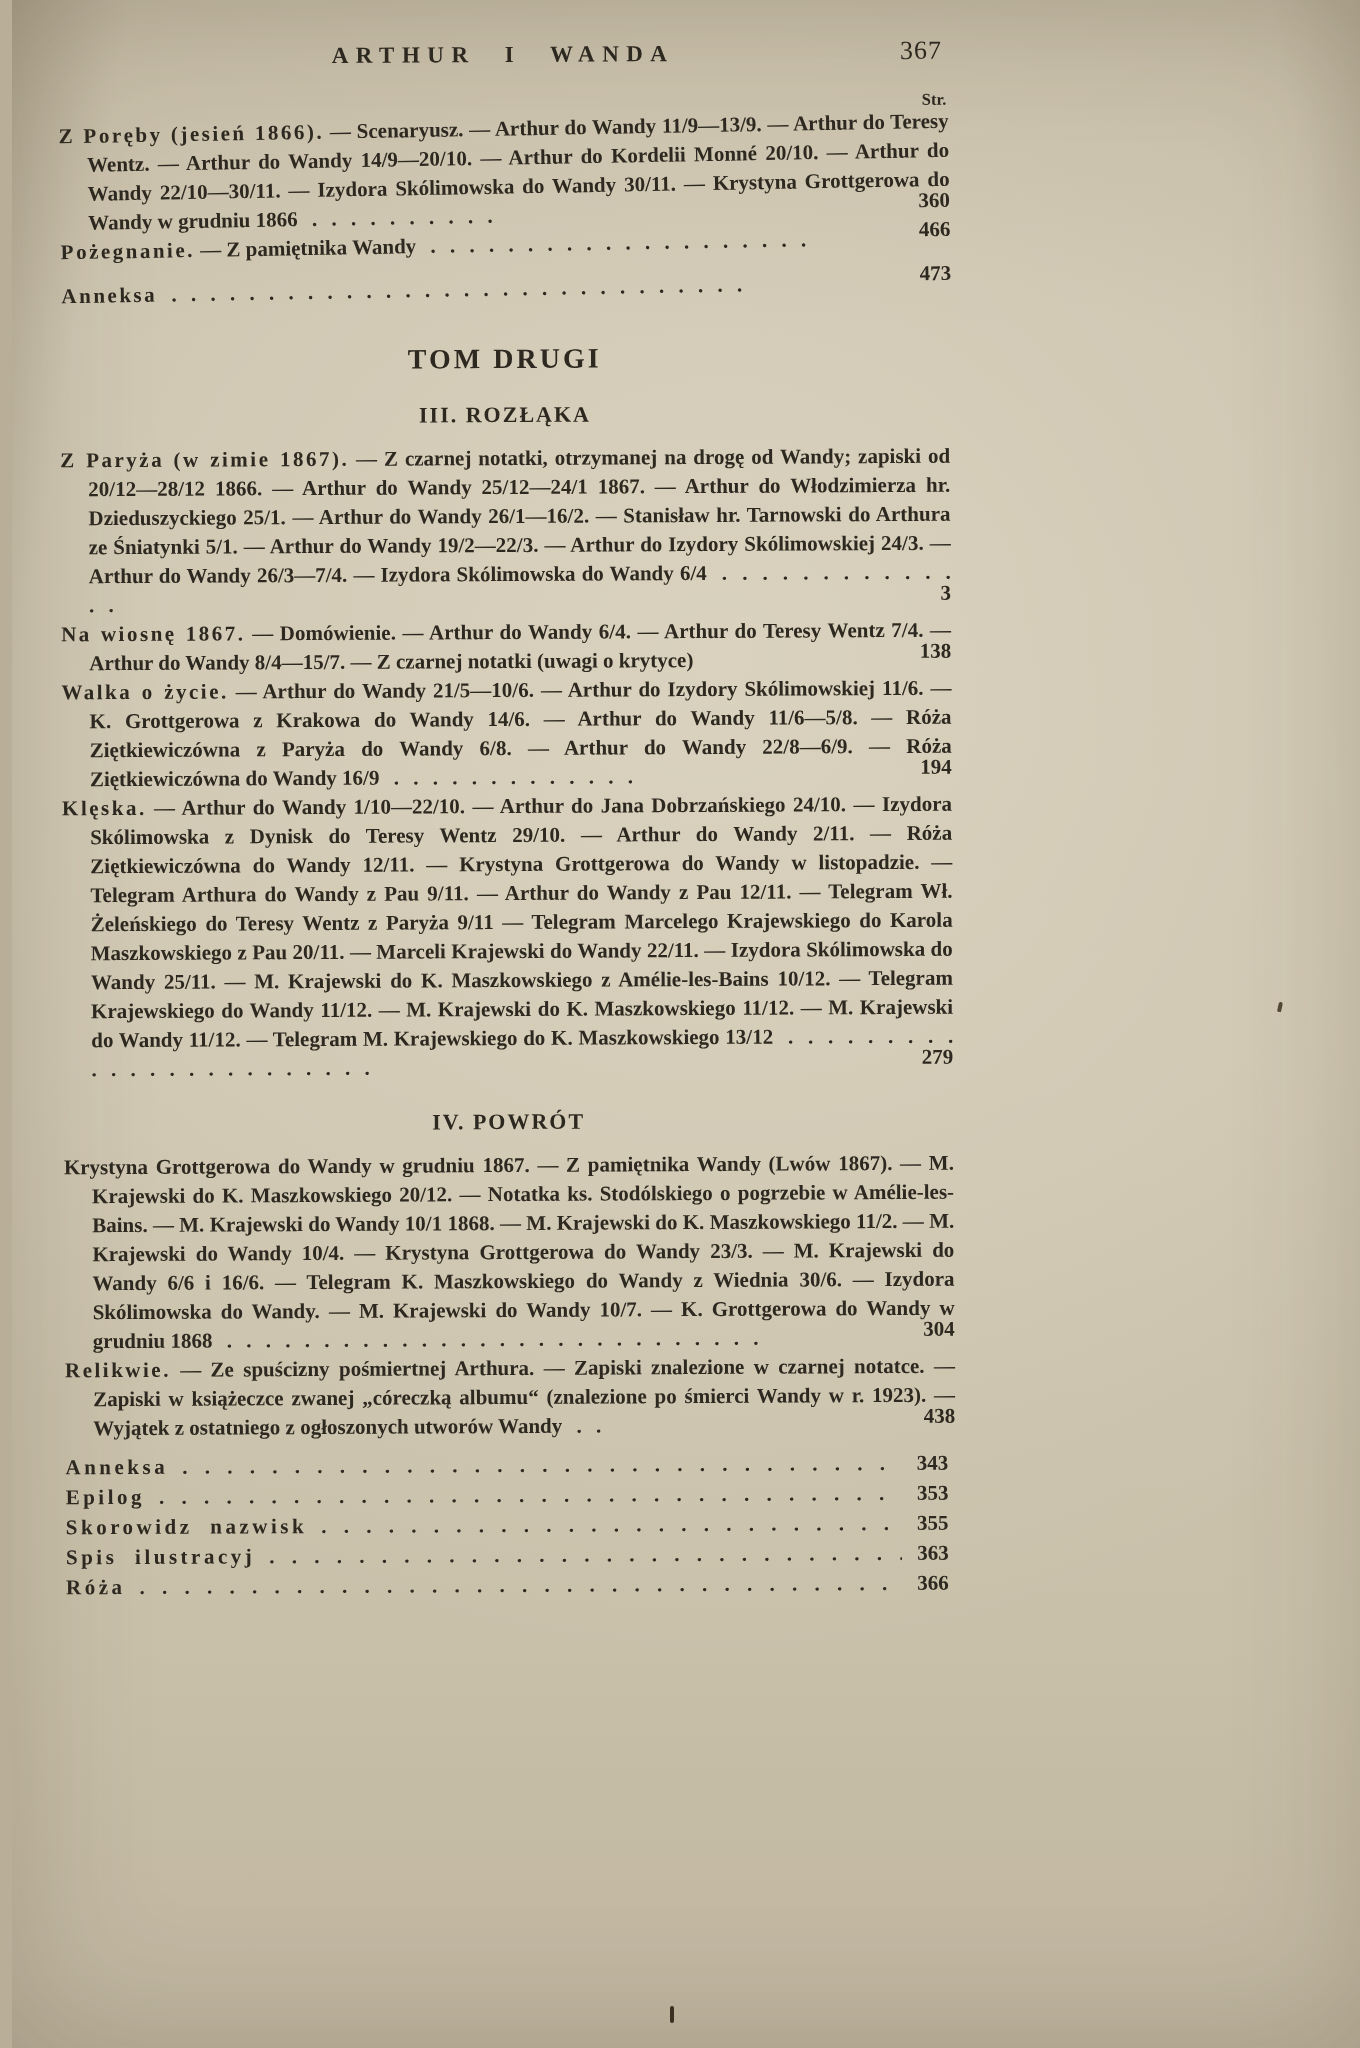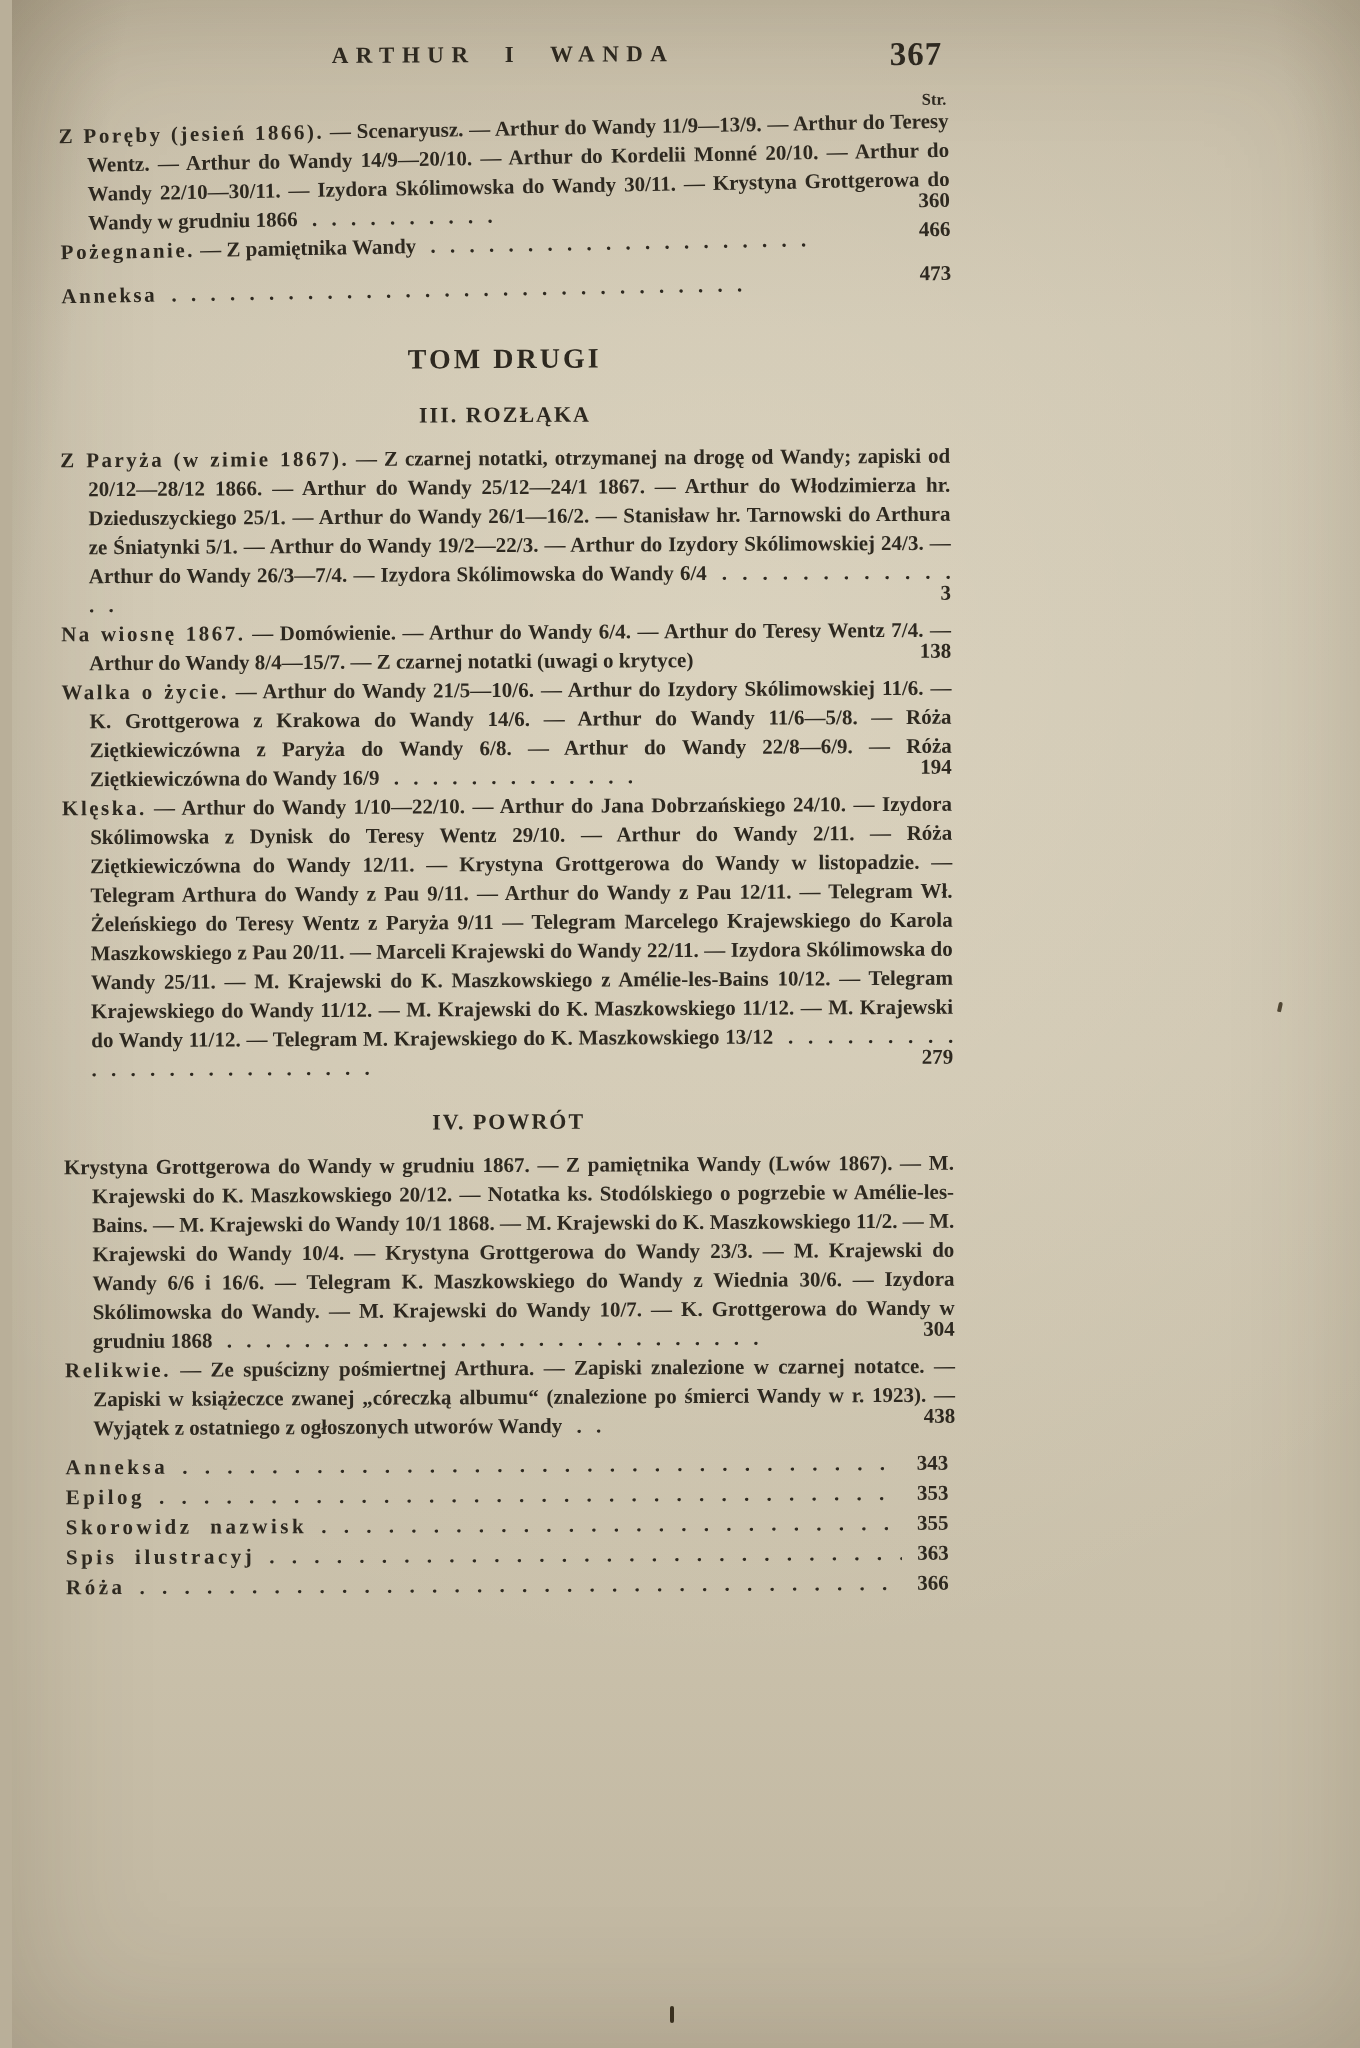--- a/index.html
+++ b/index.html
@@ -26,21 +26,21 @@
     transform: rotate(-0.3deg);
     transform-origin: 50% 0;
   }
   .header { position: relative; height: 36px; }
   .title {
     text-align: center; font-weight: bold; font-size: 23px;
     letter-spacing: 7.5px; word-spacing: 16px;
   }
   .pagenum {
     position: absolute; right: 6px; top: -4px;
-    font-size: 33px; font-weight: bold; letter-spacing: 1px;
+    font-size: 26px; font-weight: normal; letter-spacing: 1px;
   }
   .str { text-align: right; font-weight: bold; font-size: 16.5px; margin: 14px 2px 0 0; }
 
   #toc { margin-top: 8px; }
   .entries { position: relative; }
   .tilt-1 { transform: rotate(-0.7deg); transform-origin: 0 0; }
   .entry {
     margin: 0; position: relative;
     font-size: 21px; line-height: 29px; font-weight: bold;
     text-align: justify;

